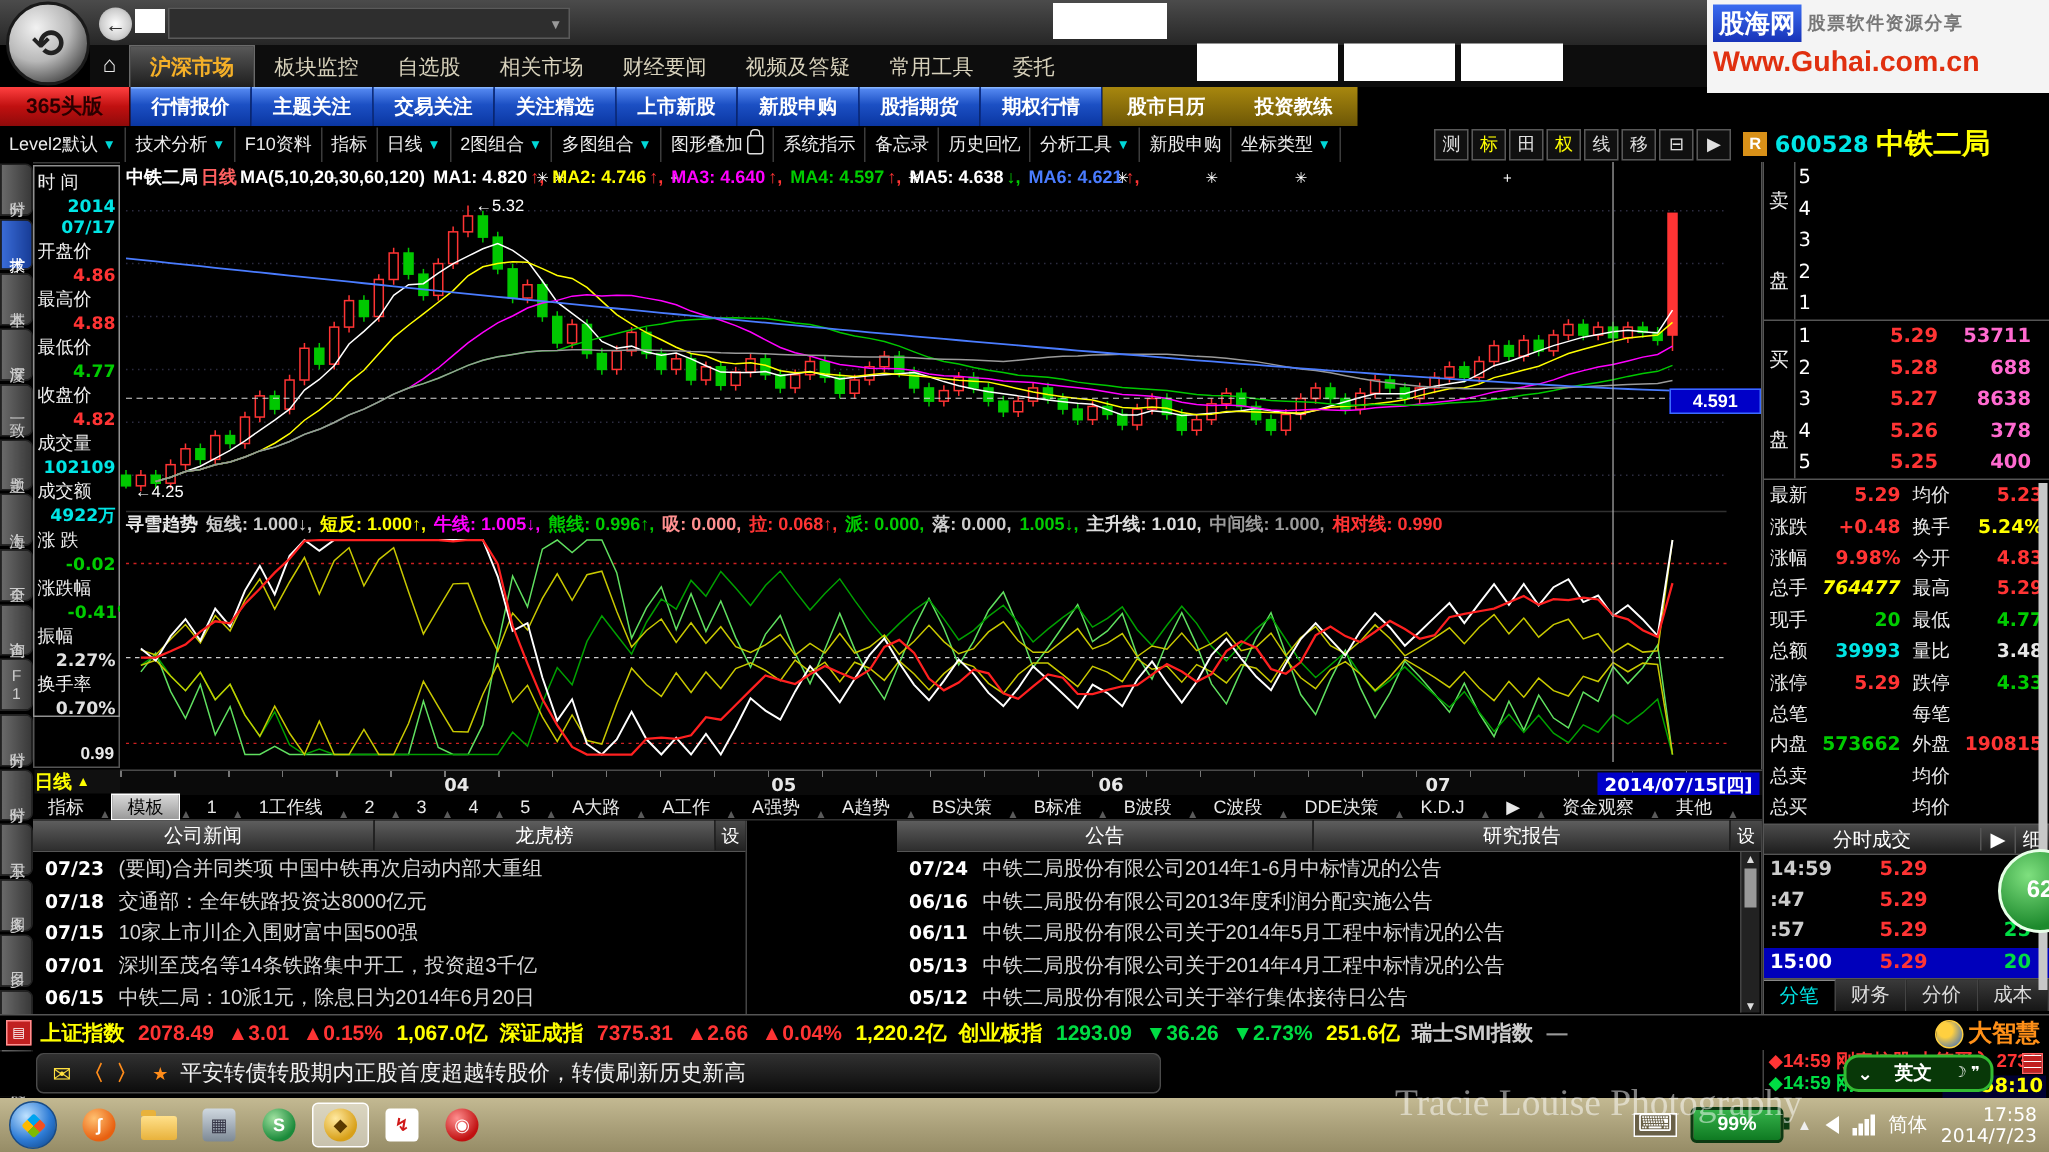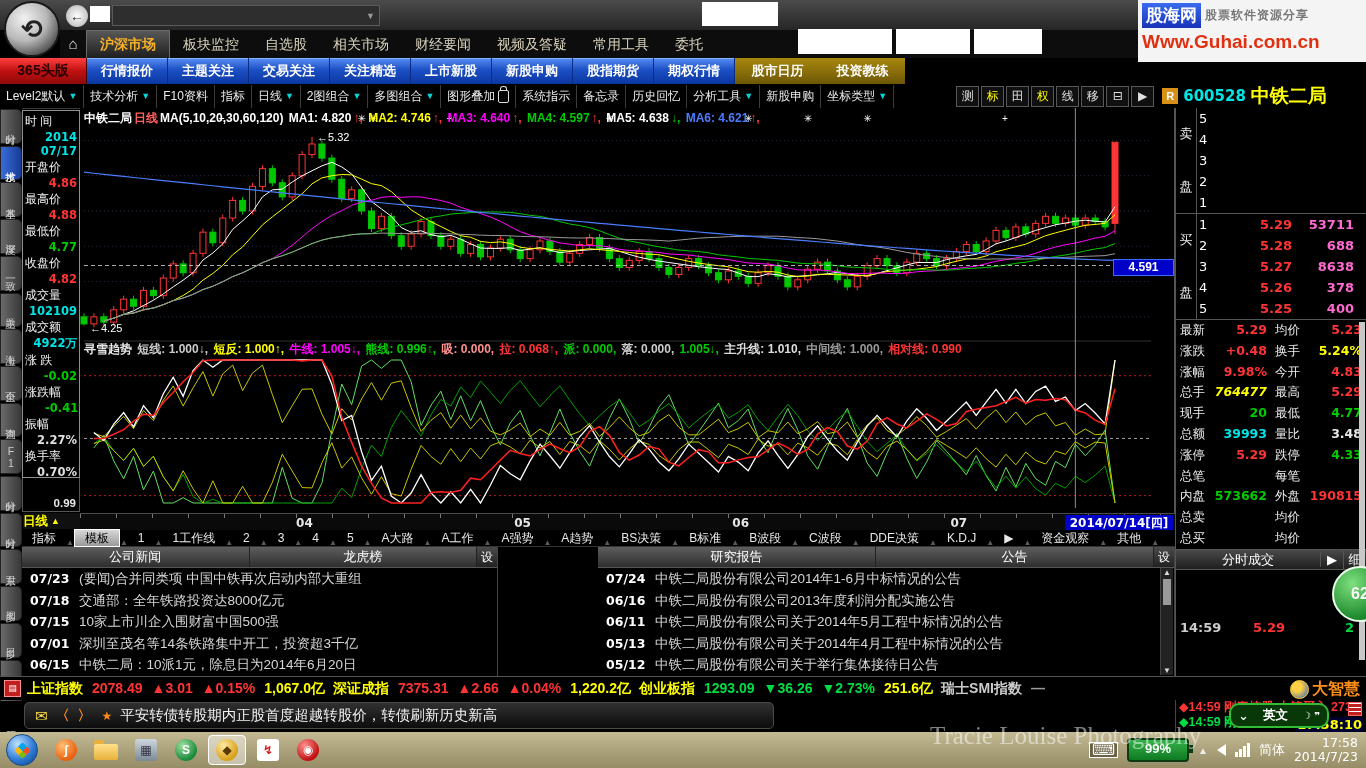--- a/index.html
+++ b/index.html
@@ -105,21 +105,21 @@
   .obrow{display:flex;height:21px;line-height:21px;font-size:13px;}
   .obnum{width:14px;color:#fff;text-align:left;padding-left:2px;}
   .obprice{flex:1;text-align:right;color:#ff3434;font-weight:bold;}
   .obvol{width:62px;text-align:right;color:#ff6ad0;font-weight:bold;padding-right:12px;}
   .oblabelcol{width:20px;border-right:1px solid #555;display:flex;flex-direction:column;justify-content:space-around;align-items:center;color:#eee;font-size:13px;font-family:"Liberation Sans",sans-serif;}
   .srow{display:flex;height:20.8px;line-height:20.8px;font-size:12.5px;}
   .scell{flex:1;display:flex;justify-content:space-between;padding:0 4px;}
   .slabel{color:#ececec;font-family:"Liberation Sans",sans-serif;}
   .sval{font-weight:bold;}
   .tickhead{height:19px;background:linear-gradient(#4a4a4a,#1e1e1e);display:flex;align-items:center;color:#fff;font-size:13px;border-top:1px solid #555;border-bottom:1px solid #555;font-family:"Liberation Sans",sans-serif;}
-  .tickrow{display:flex;height:20.5px;line-height:20.5px;font-size:13px;padding:0 12px 0 4px;margin-top:48px;}
+  .tickrow{display:flex;height:20.5px;line-height:20.5px;font-size:13px;padding:0 12px 0 4px;}
   .ticktime{width:44px;color:#ccc;font-weight:bold;}
   .tickprice{flex:1;text-align:center;color:#ff3434;font-weight:bold;}
   .tickvol{width:40px;text-align:right;color:#00dd44;font-weight:bold;}
   .ticktabs{display:flex;height:21px;border-top:1px solid #555;}
   .ttab{flex:1;text-align:center;line-height:20px;font-size:13px;color:#ddd;background:linear-gradient(#3a3a3a,#161616);border-right:1px solid #444;font-family:"Liberation Sans",sans-serif;}
   .ttab.sel{color:#00e5e5;background:#000;border-top:1px solid #888;}
 
   
   .indicesbar{left:0;top:676px;width:1366px;height:24px;background:#000;border-top:1px solid #555;display:flex;align-items:center;box-sizing:border-box;font-weight:bold;font-size:14px;}
   .iseg{display:flex;gap:9px;margin-right:8px;white-space:nowrap;}
@@ -615,21 +615,21 @@
         <polyline points="13.913461538461538,330.4193548387097 23.826923076923077,330.4193548387097 33.74038461538461,326.2282488210866 43.65384615384615,321.6939746063082 53.56730769230769,313.1276389286288 63.48076923076923,306.18566968931174 73.39423076923077,307.51390433815357 83.3076923076923,294.52036228792645 93.22115384615384,284.5423937951702 103.13461538461539,273.7740072009956 113.04807692307692,264.4686435584049 122.96153846153847,252.6109647339303 132.875,252 142.78846153846155,252 152.70192307692307,252 162.6153846153846,252 172.52884615384616,252 182.44230769230768,252 192.35576923076923,252 202.26923076923077,252 212.18269230769232,252.0848687410473 222.09615384615384,252.94227179041246 232.0096153846154,252 241.92307692307693,252 251.83653846153845,267.96244159732913 261.75,309.24497105814504 271.66346153846155,334.3769363166951 281.5769230769231,358.0565613269652 291.49038461538464,375.4203142656123 301.40384615384613,389.97928584846073 311.3173076923077,395 321.2307692307692,395 331.1442307692308,395 341.0576923076923,395 350.97115384615387,384.5295108952952 360.88461538461536,383.69848076612374 370.7980769230769,384.4995011186369 380.71153846153845,382.22180799425496 390.625,370.1663959155259 400.53846153846155,371.79678856239656 410.4519230769231,361.979967182964 420.36538461538464,352.0860215053762 430.27884615384613,342.33786078098495 440.1923076923077,345.4117783572001 450.1057692307692,348.03581694574984 460.0192307692308,341.46369084842325 469.9326923076923,336.0614108793336 479.84615384615387,340.5509867818826 489.75961538461536,344.59271325655004 499.6730769230769,338.69303179887504 509.58653846153845,323.33267562978926 519.5,318.59981632418754 529.4134615384615,327.3449619169245 539.3269230769231,344.39824833509 549.2403846153846,352.22317314022405 559.1538461538462,347.01395316709306 569.0673076923077,338.4922652596233 578.9807692307693,340.88160957765194 588.8942307692307,354.22788761706613 598.8076923076923,357.83847810480967 608.7211538461538,349.5209526680737 618.6346153846154,341.65446676913194 628.5480769230769,343.817442871019 638.4615384615385,354.6360977336454 648.375,354.6886590335185 658.2884615384615,351.87347290444256 668.2019230769231,349.5183456294995 678.1153846153846,348.8144914453361 688.0288461538462,341.79363676535615 697.9423076923077,334.78118365867533 707.8557692307693,339.6546125774821 717.7692307692307,346.4877583931976 727.6826923076923,341.37669094693007 737.5961538461538,326.0409143958759 747.5096153846154,319.47004608294964 757.4230769230769,323.8381983210469 767.3365384615385,337.98882991590466 777.25,341.1662863134519 787.1634615384615,333.3468914826763 797.0769230769231,315.55299809689734 806.9903846153846,309.72216441207115 816.9038461538462,316.06569757001205 826.8173076923077,319.9674019793002 836.7307692307693,313.17914333825394 846.6442307692307,305.93035479632033 856.5576923076923,311.29809441866365 866.4711538461538,317.8551836780671 876.3846153846154,315.4607612022137 886.2980769230769,303.436581290977 896.2115384615385,301.31476843718497 906.125,299.4890594580498 916.0384615384615,297.72197238731945 925.9519230769231,293.5425640077643 935.8653846153846,289.38941869143457 945.7788461538462,295.15194762202543 955.6923076923077,291.4979838709681 965.6057692307693,292.14373814041767 975.5192307692307,290.38970688541906 985.4326923076923,291.66941151931246 995.3461538461538,302.0163393224591 1005.2596153846154,304.906649846819 1015.1730769230769,312.15017676574854 1025.0865384615386,316.57102826783824 1035,280.7350862601909 " fill="none" stroke="#ff2020" stroke-width="1.5"></polyline>
         <line x1="995.3461538461538" y1="0" x2="995.3461538461538" y2="400" stroke="#b0b0b0" stroke-width="0.8"></line>
       </svg>
   </div>
   <div class="abs chartheader"><span style="color: rgb(255, 255, 255);">中铁二局</span><span style="color: rgb(255, 96, 96);">日线</span><span style="color: rgb(255, 255, 255);">MA(5,10,20,30,60,120)</span><span style="color: rgb(255, 255, 255);"> MA1: 4.820</span><span style="color: rgb(255, 52, 52);">↑,</span><span style="color: rgb(255, 255, 0);"> MA2: 4.746</span><span style="color: rgb(255, 52, 52);">↑,</span><span style="color: rgb(255, 0, 255);"> MA3: 4.640</span><span style="color: rgb(255, 52, 52);">↑,</span><span style="color: rgb(0, 204, 0);"> MA4: 4.597</span><span style="color: rgb(255, 52, 52);">↑,</span><span style="color: rgb(255, 255, 255);"> MA5: 4.638</span><span style="color: rgb(0, 204, 0);">↓,</span><span style="color: rgb(74, 124, 255);"> MA6: 4.621</span><span style="color: rgb(255, 52, 52);">↑,</span></div>
   <div class="abs indheader"><span style="color: rgb(232, 232, 232);">寻雪趋势 </span><span style="color: rgb(204, 204, 204);">短线: 1.000↓, </span><span style="color: rgb(255, 255, 0);">短反: 1.000↑, </span><span style="color: rgb(255, 0, 255);">牛线: 1.005↓, </span><span style="color: rgb(0, 204, 0);">熊线: 0.996↑, </span><span style="color: rgb(255, 144, 144);">吸: 0.000, </span><span style="color: rgb(255, 52, 52);">拉: 0.068↑, </span><span style="color: rgb(0, 204, 0);">派: 0.000, </span><span style="color: rgb(204, 204, 204);">落: 0.000, </span><span style="color: rgb(0, 204, 0);">1.005↓, </span><span style="color: rgb(221, 221, 221);">主升线: 1.010, </span><span style="color: rgb(154, 154, 154);">中间线: 1.000, </span><span style="color: rgb(255, 52, 52);">相对线: 0.990 </span></div>
   <div class="abs pricebox">4.591</div>
 
   <div class="abs dateaxis">
     <div class="abs dticks"></div>
-    <div class="datebox">2014/07/14[四]</div>
+    <div class="datebox">2014/07/15[四]</div>
   <div class="mlabel" style="left: 6px; margin-top: 16px;">2014/03</div>
       <div class="mlabel" style="left: 216.096px;">04</div>
       <div class="mlabel" style="left: 434.192px;">05</div>
       <div class="mlabel" style="left: 652.288px;">06</div>
       <div class="mlabel" style="left: 870.385px;">07</div>
     </div>
 
   <div class="abs indtabs">
       <div class="itab">指标</div>
       <span class="itsep">▲</span>
@@ -697,22 +697,22 @@
         <span class="ndate">07/01</span>
         <span class="ntext">深圳至茂名等14条铁路集中开工，投资超3千亿</span>
       </div>
       <div class="nrow">
         <span class="ndate">06/15</span>
         <span class="ntext">中铁二局：10派1元，除息日为2014年6月20日</span>
       </div>
     </div>
   <div class="abs newspanel" style="left:598px;width:577px;">
       <div class="nheadrow">
+        <div class="nhead">公告</div>
         <div class="nhead">研究报告</div>
-        <div class="nhead">公告</div>
         <div class="nset">设</div>
       </div>
       <div class="nrow">
         <span class="ndate">07/24</span>
         <span class="ntext">中铁二局股份有限公司2014年1-6月中标情况的公告</span>
       </div>
       <div class="nrow">
         <span class="ndate">06/16</span>
         <span class="ntext">中铁二局股份有限公司2013年度利润分配实施公告</span>
       </div>

